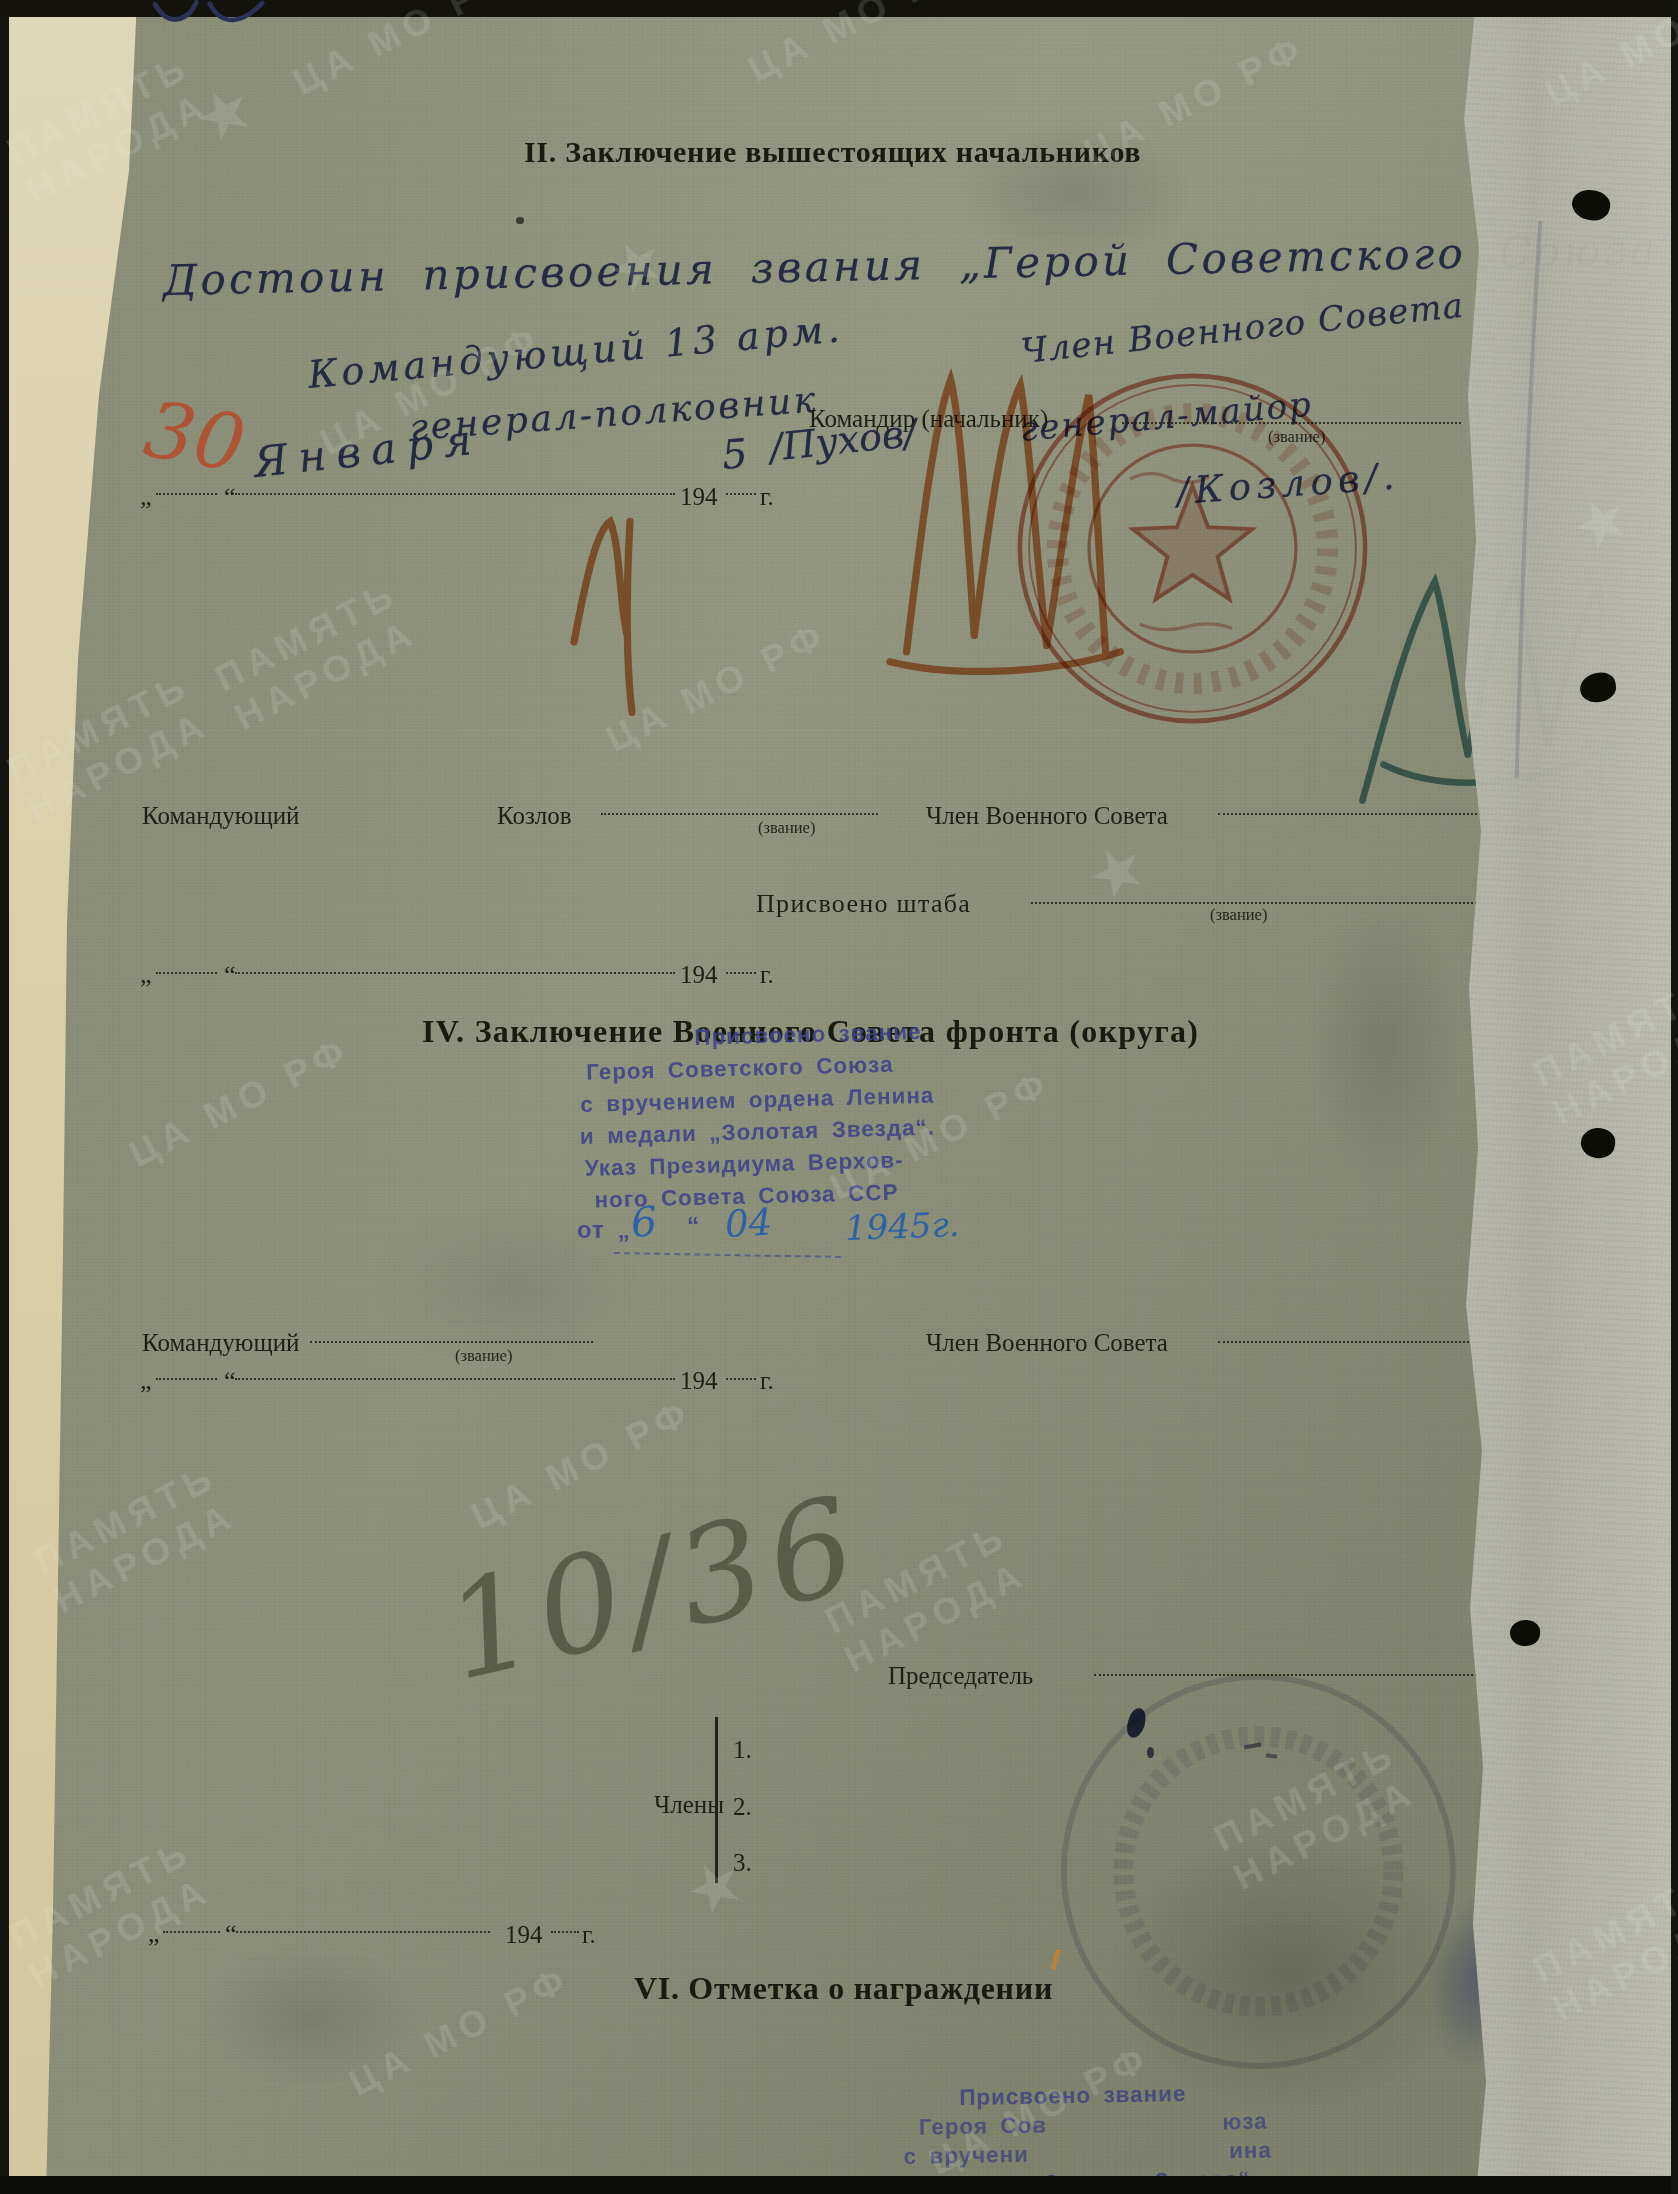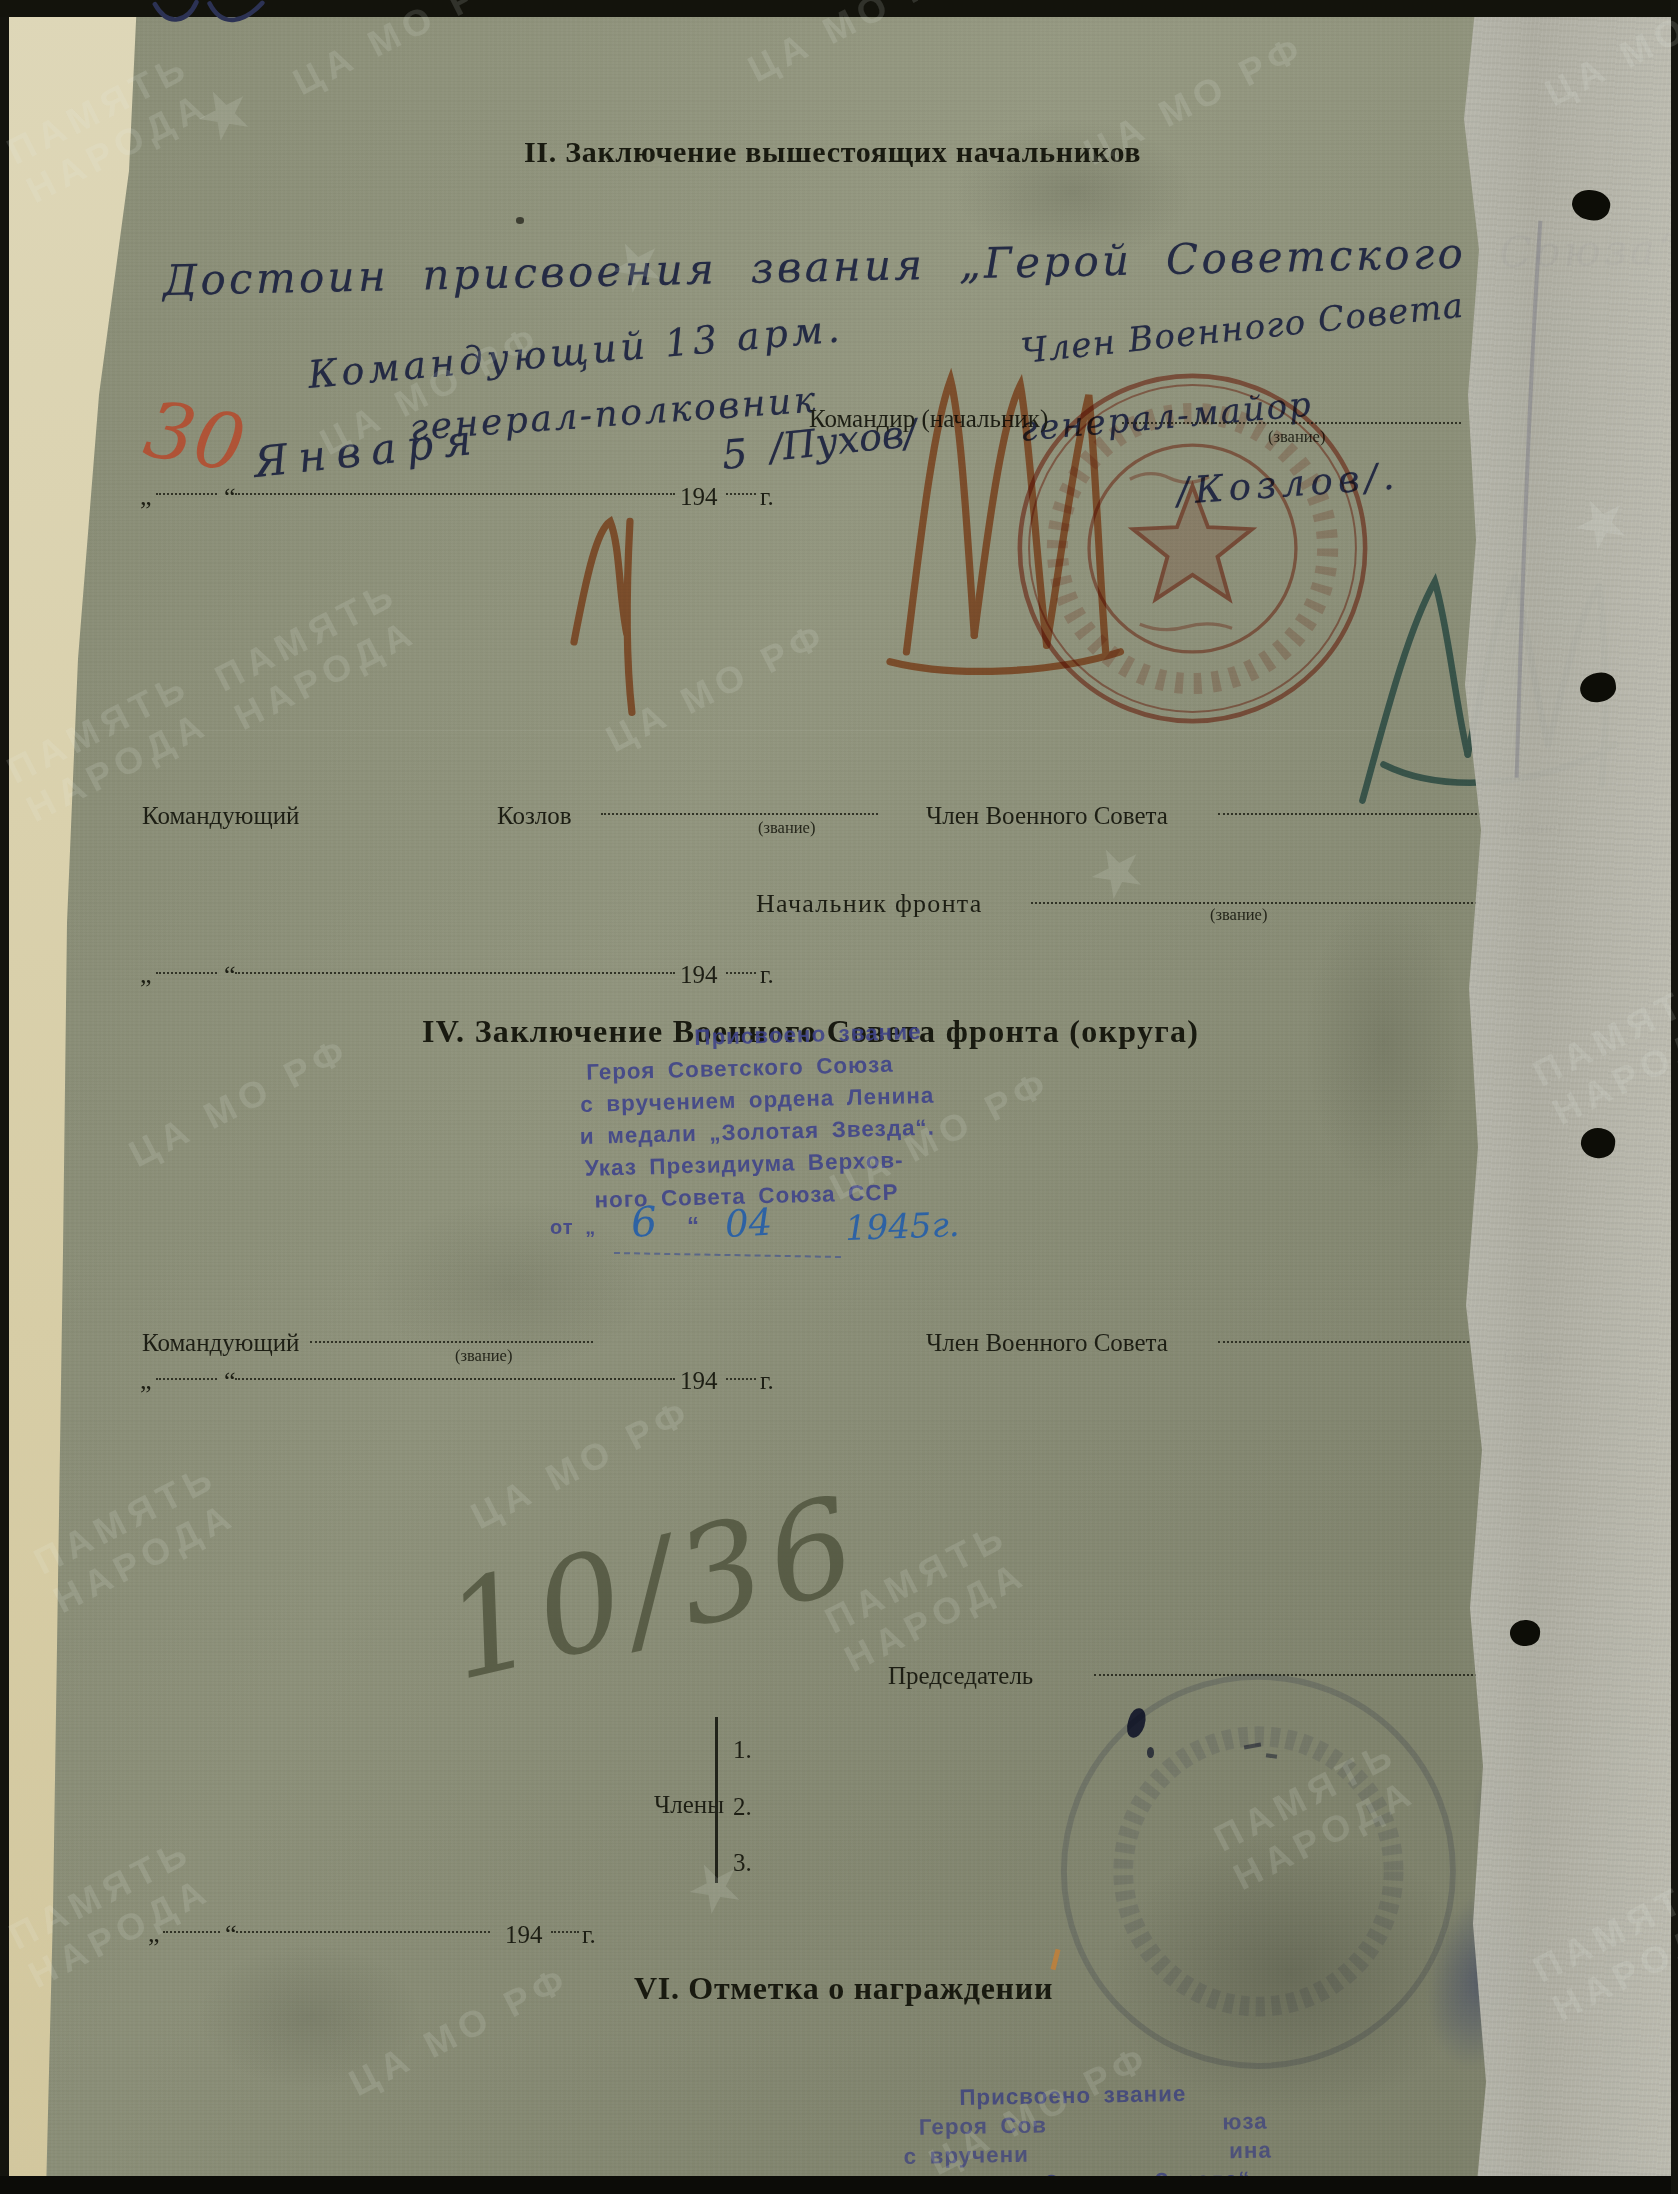--- a/index.html
+++ b/index.html
@@ -112,21 +112,21 @@
 
 
   <div class="abs print" style="left:142px;top:787px;font-size:25px;">Командующий</div>
   <div class="abs print" style="left:497px;top:787px;font-size:25px;">Козлов</div>
   <div class="abs dots" style="left:601px;top:810px;width:277px;"></div>
   <div class="abs zv" style="left:758px;top:818px;">(звание)</div>
   <div class="abs print" style="left:926px;top:787px;font-size:25px;">Член Военного Совета</div>
   <div class="abs dots" style="left:1218px;top:810px;width:315px;"></div>
   <div class="abs zv" style="left:1504px;top:818px;">(звание)</div>
 
-  <div class="abs print" style="left:756px;top:874px;font-size:26px;letter-spacing:1.3px;">Начальник фронта</div>
+  <div class="abs print" style="left:756px;top:874px;font-size:26px;letter-spacing:1.3px;">Присвоено штаба</div>
   <div class="abs dots" style="left:1031px;top:899px;width:502px;"></div>
   <div class="abs zv" style="left:1210px;top:905px;">(звание)</div>
 
   <div class="abs print" style="left:140px;top:945px;font-size:26px;">„</div>
   <div class="abs dots" style="left:156px;top:969px;width:61px;"></div>
   <div class="abs print" style="left:224px;top:945px;font-size:26px;">“</div>
   <div class="abs dots" style="left:235px;top:969px;width:440px;"></div>
   <div class="abs print" style="left:680px;top:946px;font-size:25px;">194</div>
   <div class="abs dots" style="left:726px;top:969px;width:30px;"></div>
   <div class="abs print" style="left:760px;top:946px;font-size:25px;">г.</div>
@@ -134,21 +134,21 @@
   <div class="abs heading" style="left:422px;top:1013px;font-size:32px;letter-spacing:1.3px;">IV. Заключение Военного Совета фронта (округа)</div>
 
   <div class="abs stamp-block" style="left:577px;top:1025px;width:343px;">
     <div class="sline" style="margin-left:117px;">Присвоено звание</div>
     <div class="sline" style="margin-left:8px;">Героя Советского Союза</div>
     <div class="sline" style="margin-left:1.3px;">с вручением ордена Ленина</div>
     <div class="sline" style="margin-left:0;">и медали „Золотая Звезда“.</div>
     <div class="sline" style="margin-left:4px;">Указ Президиума Верхов-</div>
     <div class="sline" style="margin-left:13px;">ного Совета Союза ССР</div>
   </div>
-  <div class="abs sline" style="left:550px;top:1216px;font-size:20px;">от „</div>
+  <div class="abs sline" style="left:577px;top:1216px;font-size:24px;">от „</div>
   <div class="abs hwb" style="left:631px;top:1199px;font-size:41px;transform:rotate(-4deg);">6</div>
   <div class="abs sline" style="left:687px;top:1212px;font-size:24px;">“</div>
   <div class="abs hwb" style="left:725px;top:1203px;font-size:37px;transform:rotate(-3deg);">04</div>
   <div class="abs hwb" style="left:845px;top:1208px;font-size:34px;transform:rotate(-2deg);">1945г.</div>
   <div class="abs" style="left:614px;top:1252px;width:227px;height:2px;border-bottom:2.6px dashed rgba(50,70,150,.55);transform:rotate(1deg);"></div>
 
   <div class="abs print" style="left:142px;top:1314px;font-size:25px;">Командующий</div>
   <div class="abs dots" style="left:310px;top:1338px;width:283px;"></div>
   <div class="abs zv" style="left:455px;top:1346px;">(звание)</div>
   <div class="abs print" style="left:926px;top:1314px;font-size:25px;">Член Военного Совета</div>

